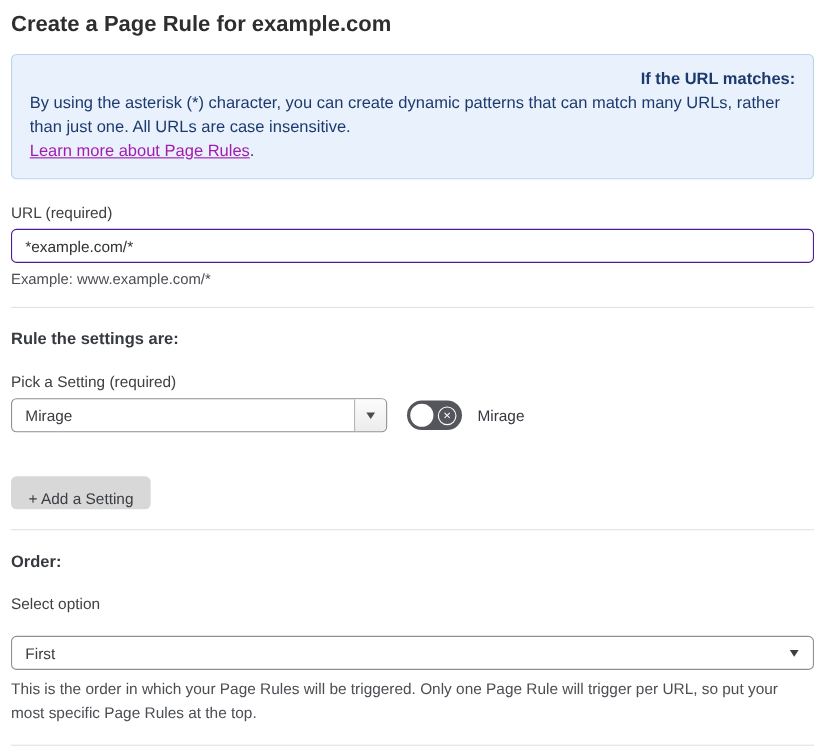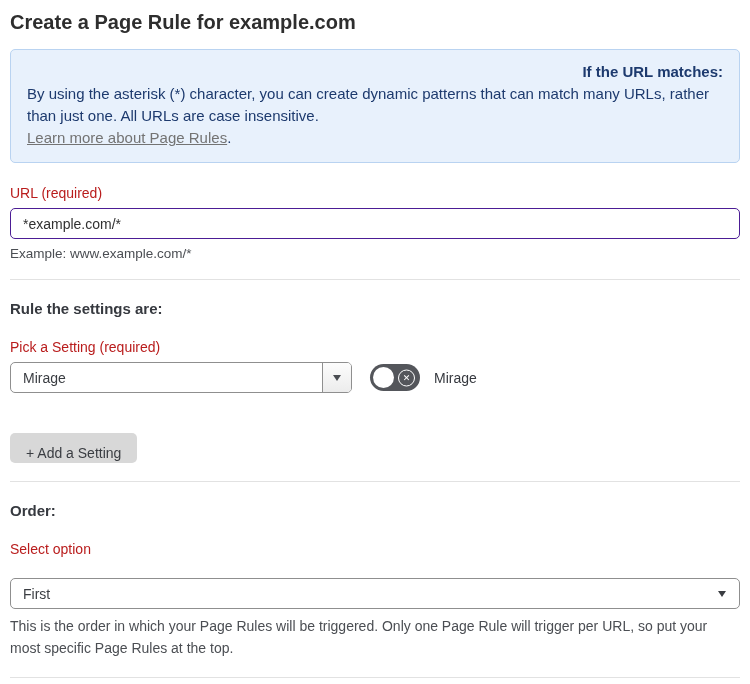--- a/index.html
+++ b/index.html
@@ -22,25 +22,25 @@
     margin-top: 13px;
     background: #e8f1fc;
     border: 1px solid #b9d3f1;
     border-radius: 5px;
     padding: 11px 16px 13px;
     color: #1d3a6e;
     font-size: 15px;
     line-height: 22px;
   }
   .info-heading { font-weight: 700; text-align: right; }
-  .info-link { color: #737373; text-decoration: underline; cursor: pointer; }
+  .info-link { color: #a21caf; text-decoration: underline; cursor: pointer; }
   .info-period { color: #1d3a6e; }
 
   
-  .field-label { display: block; margin-top: 22px; font-size: 14px; color: #b91c1c; line-height: 16px; }
+  .field-label { display: block; margin-top: 22px; font-size: 14px; color: #404040; line-height: 16px; }
   .helper-text { font-size: 13.5px; color: #4b4e53; }
   .example-text { margin-top: 7px; }
   .order-helper { margin-top: 6px; font-size: 14px; line-height: 22px; color: #4b4e53; }
 
   
   .text-input {
     display: block; margin-top: 7px; width: 100%; height: 31px;
     border: 1px solid #4c1d95; border-radius: 5px;
     padding: 0 12px; font-size: 14px; color: #313131;
     font-family: inherit; background: #fff; outline: none;

